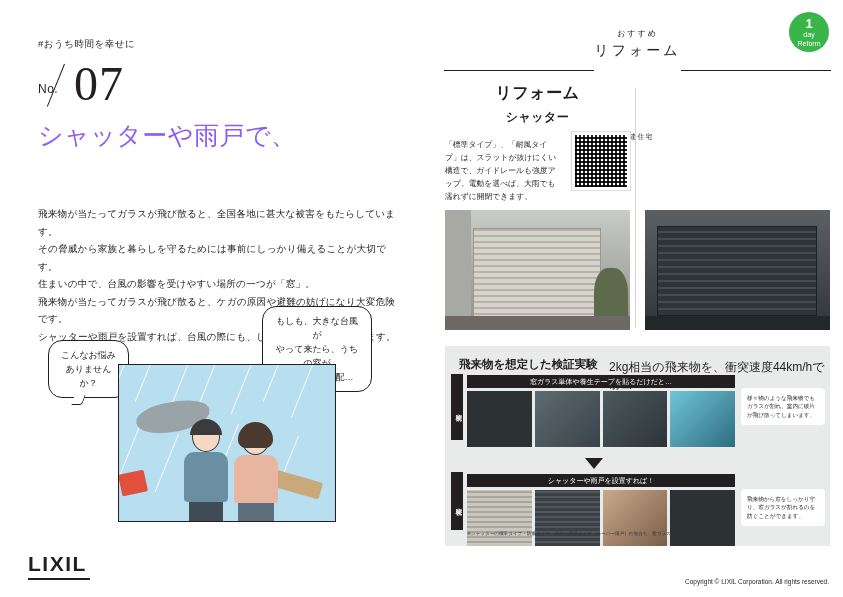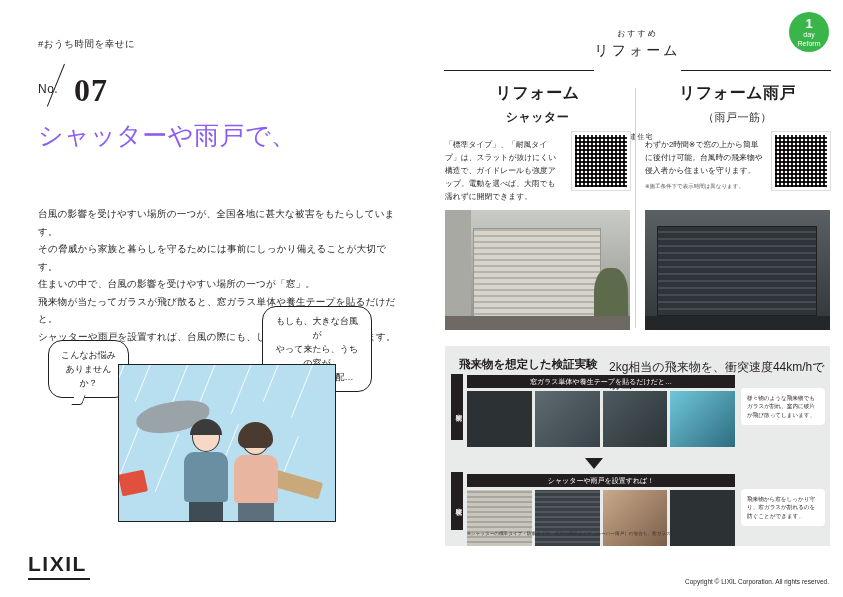--- a/index.html
+++ b/index.html
@@ -20,22 +20,22 @@
     font-size: 9.5px; letter-spacing: .5px; color: #231f20;
   }
   .no-block { position: absolute; left: 38px; top: 60px; height: 52px; }
   .no-label { position: absolute; left: 0; top: 22px; font-size: 12px; letter-spacing: .5px; }
   .no-slash {
     position: absolute; left: 26px; top: 4px;
     width: 1px; height: 46px; background: #231f20;
     transform: rotate(22deg); transform-origin: top center;
   }
   .no-num {
-    position: absolute; left: 36px; top: 8px;
-    font-size: 32px; font-weight: 700; letter-spacing: 1px; line-height: 44px;
+    position: absolute; left: 36px; top: 2px;
+    font-size: 48px; font-weight: 400; letter-spacing: 1px; line-height: 44px;
     font-family: "Liberation Serif", "DejaVu Serif", serif;
   }
 
   .headline {
     position: absolute; left: 38px; top: 118px;
     font-size: 25px; line-height: 34px; letter-spacing: .5px;
     font-weight: 400; color: #8b5cf6;
   }
   .headline span { display: block; }
 
@@ -263,24 +263,24 @@
       <div class="no-label">No.</div>
       <div class="no-slash"></div>
       <div class="no-num">07</div>
     </div>
 
     <div class="headline">
       <span>シャッターや雨戸で、</span>
     </div>
 
     <div class="body-copy">
-      <span>台風の影響を受けやすい場所の一つが、全国各地に甚大な被害をもたらしています。</span>
+      <span>飛来物が当たってガラスが飛び散ると、全国各地に甚大な被害をもたらしています。</span>
       <span>その脅威から家族と暮らしを守るためには事前にしっかり備えることが大切です。</span>
       <span>住まいの中で、台風の影響を受けやすい場所の一つが「窓」。</span>
-      <span>飛来物が当たってガラスが飛び散ると、窓ガラス単体や養生テープを貼るだけだと。</span>
+      <span>飛来物が当たってガラスが飛び散ると、ケガの原因や避難の妨げになり大変危険です。</span>
       <span>シャッターや雨戸を設置すれば、台風の際にも、しっかり窓をガードできます。</span>
     </div>
 
     <div class="bubble bubble-left" style="white-space:pre-line;">こんなお悩み
 ありませんか？</div>
     <div class="bubble bubble-right" style="white-space:pre-line;">もしも、大きな台風が
 やって来たら、うちの窓が
 耐えないか心配…</div>
 
     <div class="illus">
@@ -350,29 +350,20 @@
       <div class="desc">「標準タイプ」、「耐風タイプ」は、スラットが抜けにくい構造で、ガイドレールも強度アップ。電動を選べば、大雨でも濡れずに開閉できます。</div>
       <div class="qr"></div>
     </div>
     <div class="photo photo-left">
       <div class="photo-wall-l"></div>
       <div class="shutter-slats"></div>
       <div class="photo-plant"></div>
       <div class="photo-ground"></div>
     </div>
 
-    <div class="card card-right">
-      <h3>
-        <span>リフォーム雨戸</span>
-        <span class="sub">（雨戸一筋）</span>
-      </h3>
-      <div class="desc">わずか2時間※で窓の上から簡単に後付け可能。台風時の飛来物や侵入者から住まいを守ります。</div>
-      <div class="note">※施工条件下で表示時間は異なります。</div>
-      <div class="qr"></div>
-    </div>
     <div class="photo photo-right">
       <div class="louver-slats"></div>
       <div class="photo-ground-dk"></div>
     </div>
 
     <div class="exp">
       <div class="exp-title">飛来物を想定した検証実験</div>
       <div class="exp-sub">2kg相当の飛来物を、衝突速度44km/hで射出</div>
 
       <div class="exp-tab">実験前</div>

